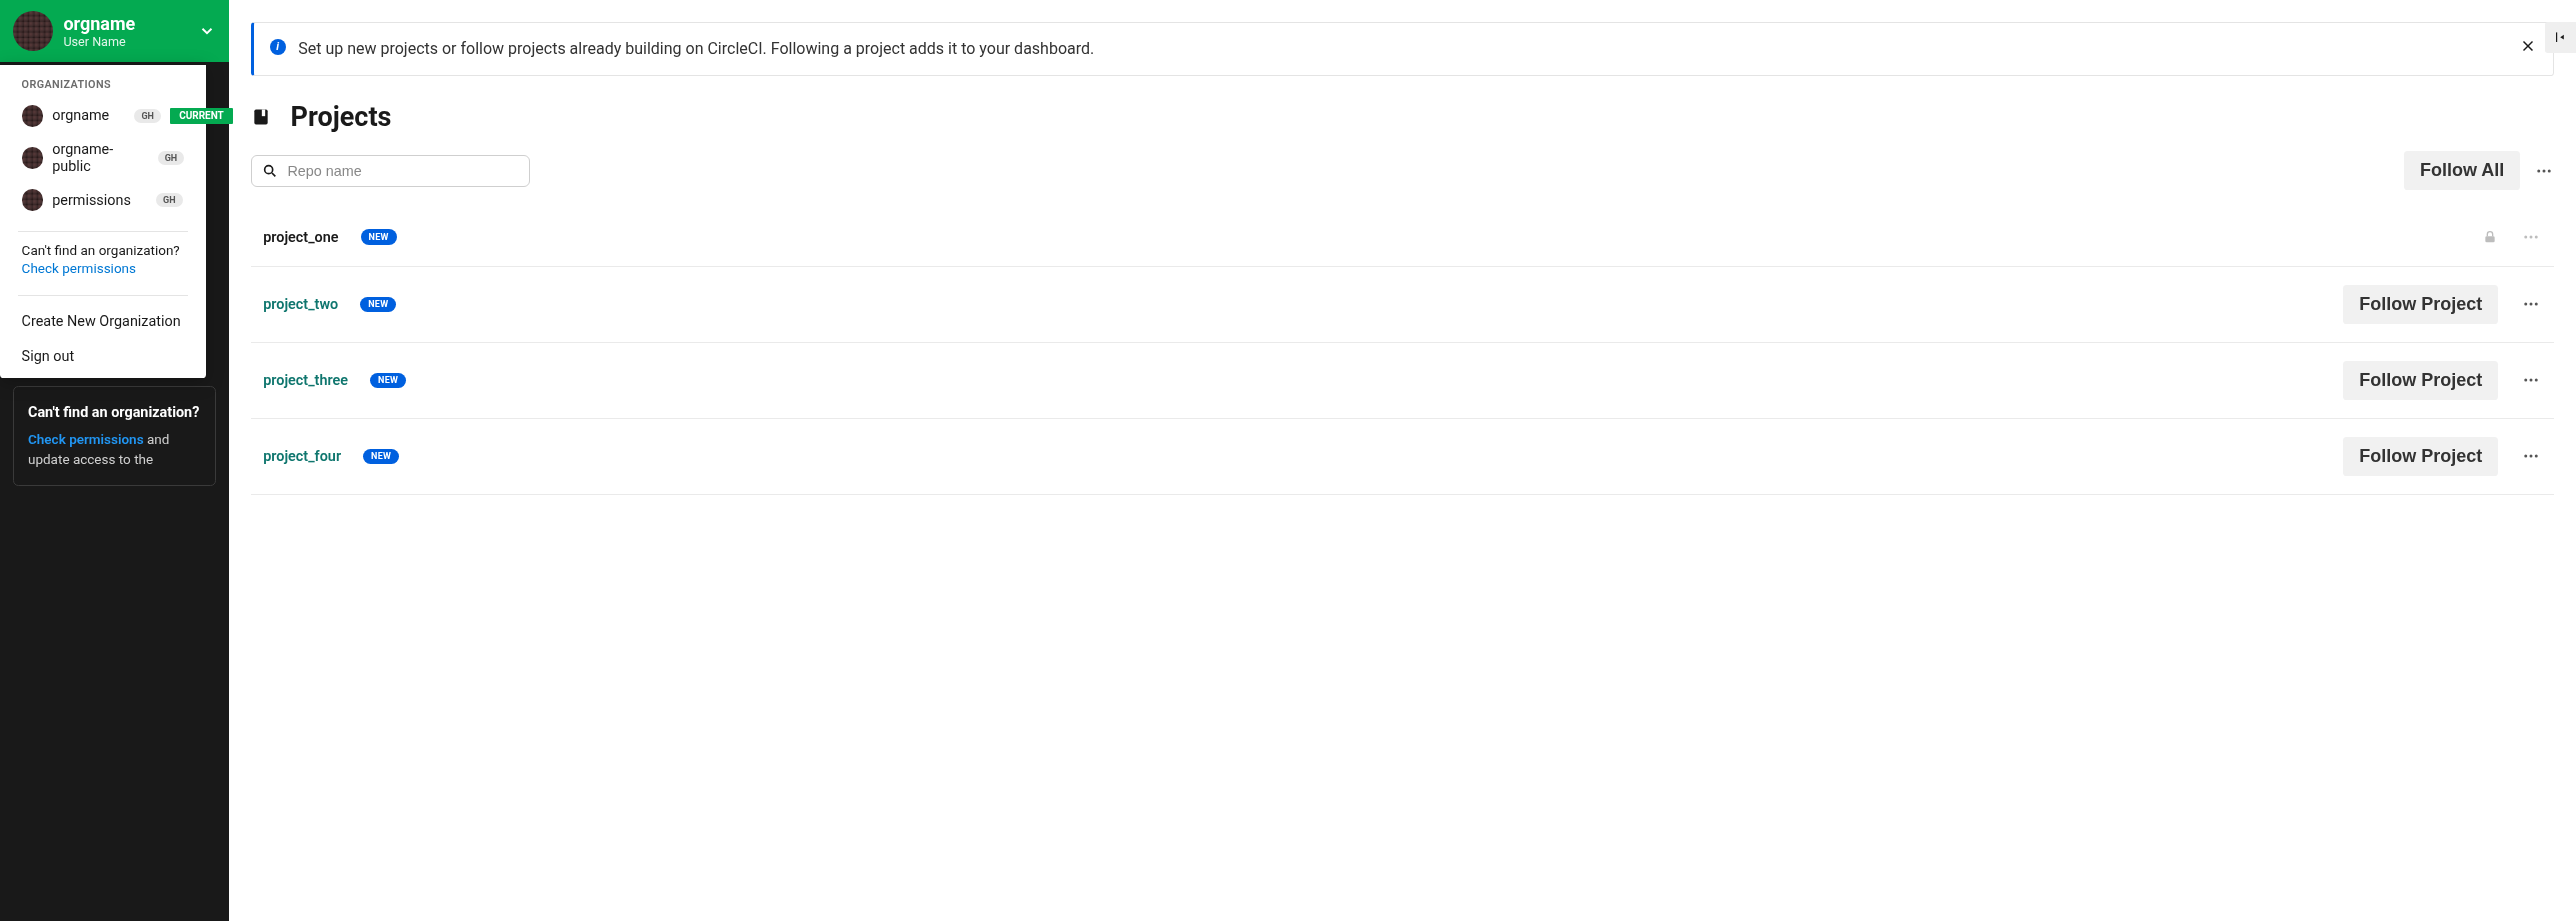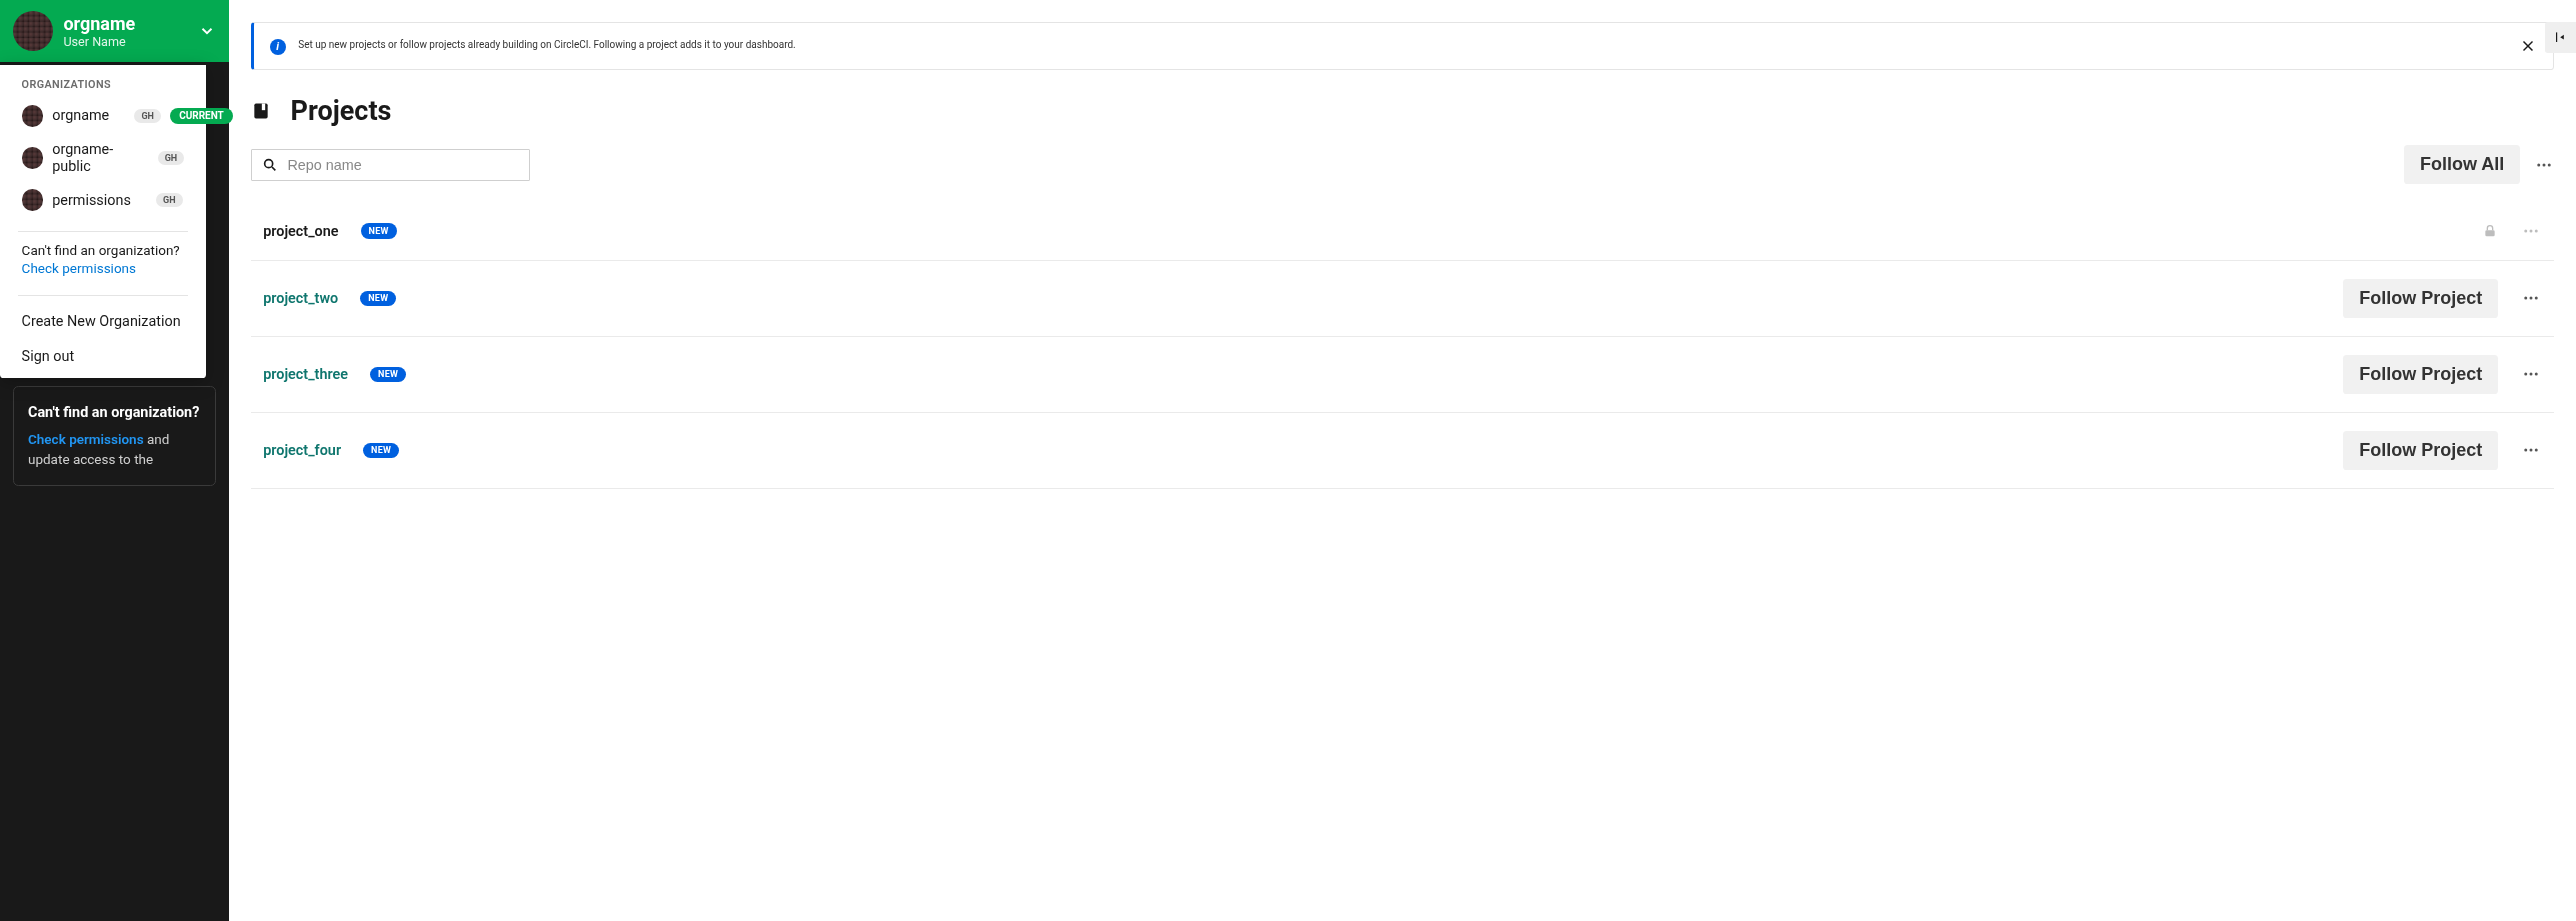--- a/index.html
+++ b/index.html
@@ -62,21 +62,21 @@
   }
   .org-item .label { font-size: 14.4px; color: #1a1a1a; }
   .gh-badge {
     font-size: 9px; font-weight: 700;
     background: #e9e9e9; color: #555;
     border-radius: 9px; padding: 1.8px 7.2px; margin-left: 16px;
   }
   .current-badge {
     font-size: 10px; font-weight: 700;
     background: #04aa51; color: #fff;
-    border-radius: 8px; padding: 2.7px 9px;
+    border-radius: 1px; padding: 2.7px 9px;
     margin-left: auto;
     text-align: right;
   }
   .dropdown-divider { height: 0.9px; background: #e4e4e4; margin: 9px 18px; }
   .dropdown-text { font-size: 13.5px; padding: 0 21.6px 7.2px; line-height: 1.4; }
   .link { color: #0078d4; cursor: pointer; }
   .dropdown-action {
     font-size: 14.4px; padding: 9px 21.6px; cursor: pointer;
   }
 
@@ -104,31 +104,31 @@
     margin-top: 21.6px;
     gap: 12.6px;
   }
   .info-icon {
     width: 16px; height: 16px; border-radius: 50%;
     background: #0060df; color: #fff;
     display: flex; align-items: center; justify-content: center;
     font-size: 10.8px; font-weight: 700; font-style: italic;
     flex-shrink: 0; margin-top: 1.8px;
   }
-  .info-text { flex: 1; font-size: 10px; color: #333; line-height: 1.5; }
+  .info-text { flex: 1; font-size: 16px; color: #333; line-height: 1.5; }
   .close-x { width: 18px; height: 18px; cursor: pointer; flex-shrink: 0; }
 
   .page-title-row { display: flex; align-items: center; gap: 20px; margin: 25px 0 18px; }
   .page-title { font-size: 27px; font-weight: 700; }
   .book-icon { width: 20px; height: 20px; }
 
   .toolbar { display: flex; align-items: center; gap: 12.6px; margin-bottom: 18px; }
   .search-wrap {
     display: flex; align-items: center; gap: 9px;
-    border: 0.9px solid #cfcfcf; border-radius: 1px;
+    border: 0.9px solid #cfcfcf; border-radius: 6px;
     padding: 7.2px 10.8px; width: 279px;
   }
   .search-wrap input {
     border: none; outline: none; font-size: 14.4px; flex: 1;
     color: #333;
   }
   .search-wrap input::placeholder { color: #888; }
   .spacer { flex: 1; }
   .btn {
     background: #f1f1f1; border: none; border-radius: 3.6px;

